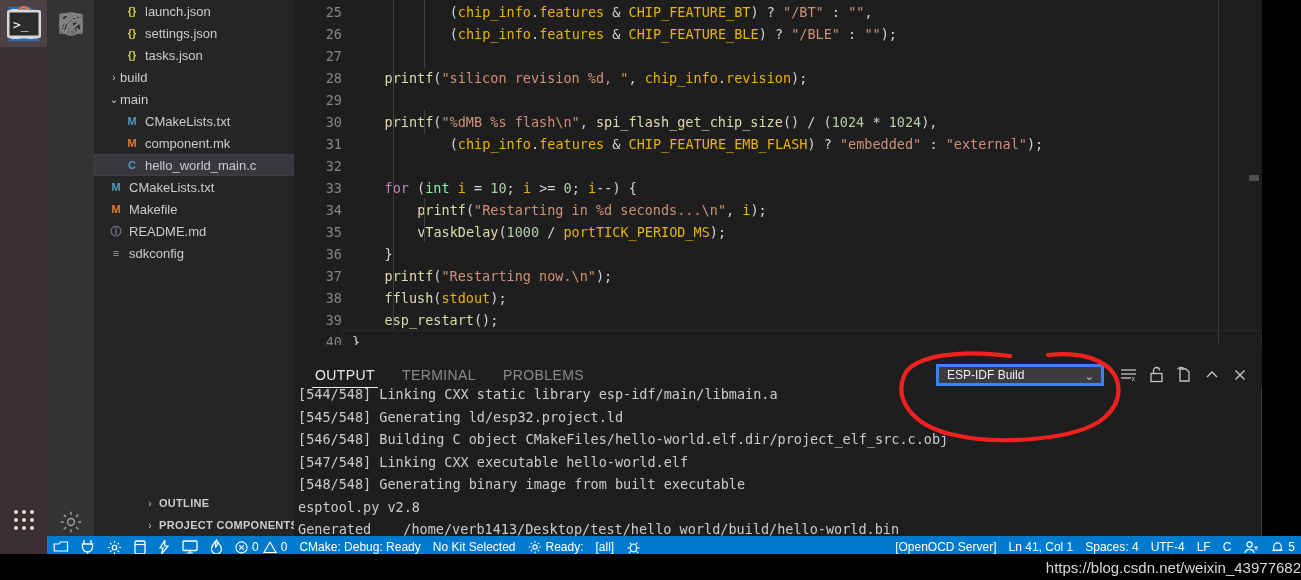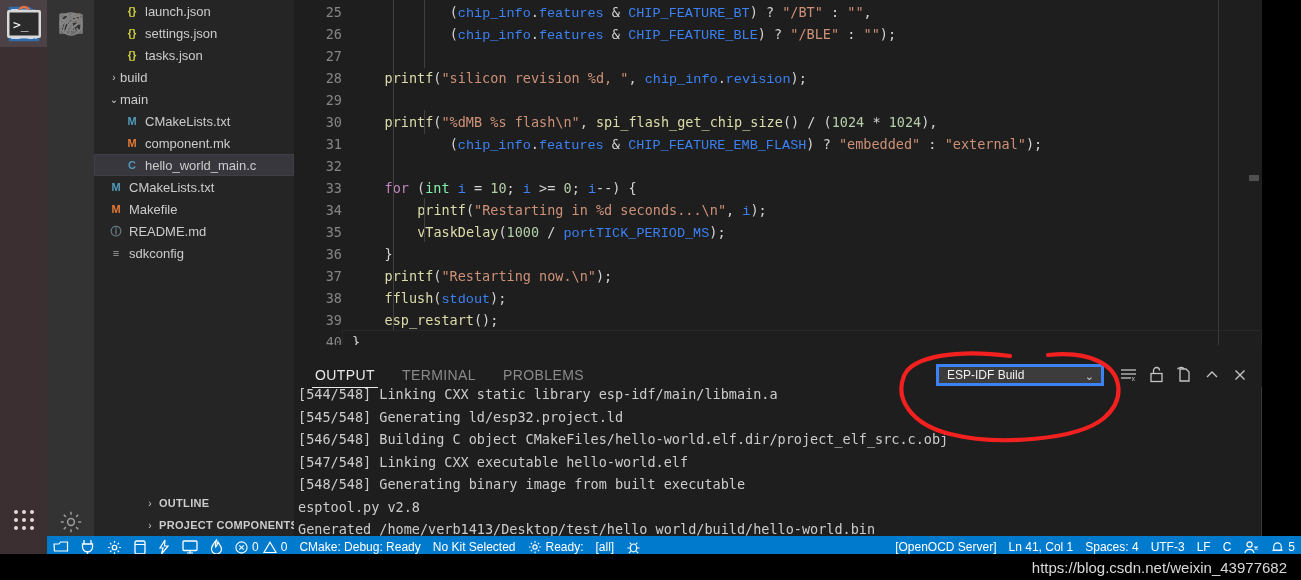--- a/index.html
+++ b/index.html
@@ -54,21 +54,21 @@
   .editor{position:absolute;left:247px;top:0;width:968px;height:345px;background:#1e1e1e;
           overflow:hidden;}
   .code{position:absolute;left:0;top:0;font-family:"DejaVu Sans Mono","Liberation Mono",monospace;
         font-size:13.5px;line-height:22px;white-space:pre;}
   .ln{position:absolute;left:0;width:48px;text-align:right;color:#858585;
       font-family:"DejaVu Sans Mono",monospace;font-size:13.5px;line-height:22px;}
   .cl{position:absolute;left:58px;color:#d4d4d4;font-family:"DejaVu Sans Mono",monospace;
       font-size:13.5px;line-height:22px;white-space:pre;}
   .guide{position:absolute;width:1px;background:#404040;}
   .kw{color:#c586c0;} .kw2{color:#86efac;} .fn{color:#dcdcaa;} .str{color:#ce9178;}
-  .num{color:#b5cea8;} .id{color:#3b82f6;font-family:Liberation Mono, monospace;} .pl{color:#d4d4d4;}
+  .num{color:#b5cea8;} .id{color:#eab308;} .pl{color:#d4d4d4;}
   .cur-line{position:absolute;left:48px;right:0;height:22px;border:1px solid #282828;
             box-sizing:border-box;}
 
   .vscroll{position:absolute;right:1px;top:0;width:14px;height:345px;}
   .vthumb{position:absolute;right:2px;width:10px;height:6px;background:#797979;opacity:.55;}
   .edge-line{position:absolute;top:0;width:1px;height:345px;background:#3a3a3a;}
 
   
   .panel{position:absolute;left:247px;top:357px;width:968px;height:179px;background:#1e1e1e;}
   .panel-top{position:absolute;left:0;top:0;width:968px;height:35px;background:#1e1e1e;}
@@ -83,31 +83,31 @@
   .select{position:relative;width:168px;height:22px;background:#3c3c3c;border:3px solid #3b82f6;
           display:flex;align-items:center;padding:0 8px;color:#f0f0f0;font-size:12px;
           margin-right:10px;box-sizing:border-box;}
   .select .cv{position:absolute;right:7px;top:3px;color:#cfcfcf;font-size:11px;}
   .pact{width:28px;height:22px;display:flex;align-items:center;justify-content:center;
         color:#c5c5c5;}
   .log{position:absolute;left:4px;top:32px;width:960px;
        font-family:"DejaVu Sans Mono","Liberation Mono",monospace;
        font-size:13.5px;line-height:22.5px;color:#cccccc;white-space:pre;}
   .log .lrow{height:22.5px;}
-  .log .und{border-bottom:1px solid #9a9a9a;}
+  .log .und{border-bottom:1px solid #9a9a9a;margin-left:24px;}
   .panel-scrollbar{position:absolute;right:0;top:30px;width:1px;height:149px;background:#3a3a3a;}
 
   
   .status{position:absolute;left:47px;bottom:22px;width:1254px;height:22px;background:#007acc;
           display:flex;align-items:center;color:#ffffff;font-size:12px;}
   .sitem{display:flex;align-items:center;height:22px;padding:0 6px;white-space:nowrap;gap:4px;}
   .sright{margin-left:auto;display:flex;align-items:center;}
   .watermark{position:absolute;left:0;bottom:0;width:1301px;height:26px;background:#000;
              color:#d9d9d9;font-size:15px;display:flex;align-items:center;
-             justify-content:flex-end;padding-right:14px;box-sizing:border-box;}
+             justify-content:flex-end;box-sizing:border-box;}
   .bottom-strip{position:absolute;left:0;bottom:0;width:1301px;height:22px;background:#000;}
 
   
   .annot{position:absolute;left:898px;top:352px;width:228px;height:86px;pointer-events:none;}
   svg{display:block;overflow:visible;}
 </style>
 </head>
 <body>
 
 <div id="root">
@@ -454,21 +454,21 @@
       <div class="sitem">
         <span>[OpenOCD Server]</span>
       </div>
       <div class="sitem">
         <span>Ln 41, Col 1</span>
       </div>
       <div class="sitem">
         <span>Spaces: 4</span>
       </div>
       <div class="sitem">
-        <span>UTF-3</span>
+        <span>UTF-4</span>
       </div>
       <div class="sitem">
         <span>LF</span>
       </div>
       <div class="sitem">
         <span>C</span>
       </div>
       <div class="sitem">
         <svg width="16" height="15" viewBox="0 0 16 15">
           <g fill="none" stroke="#fff" stroke-width="1.2">

